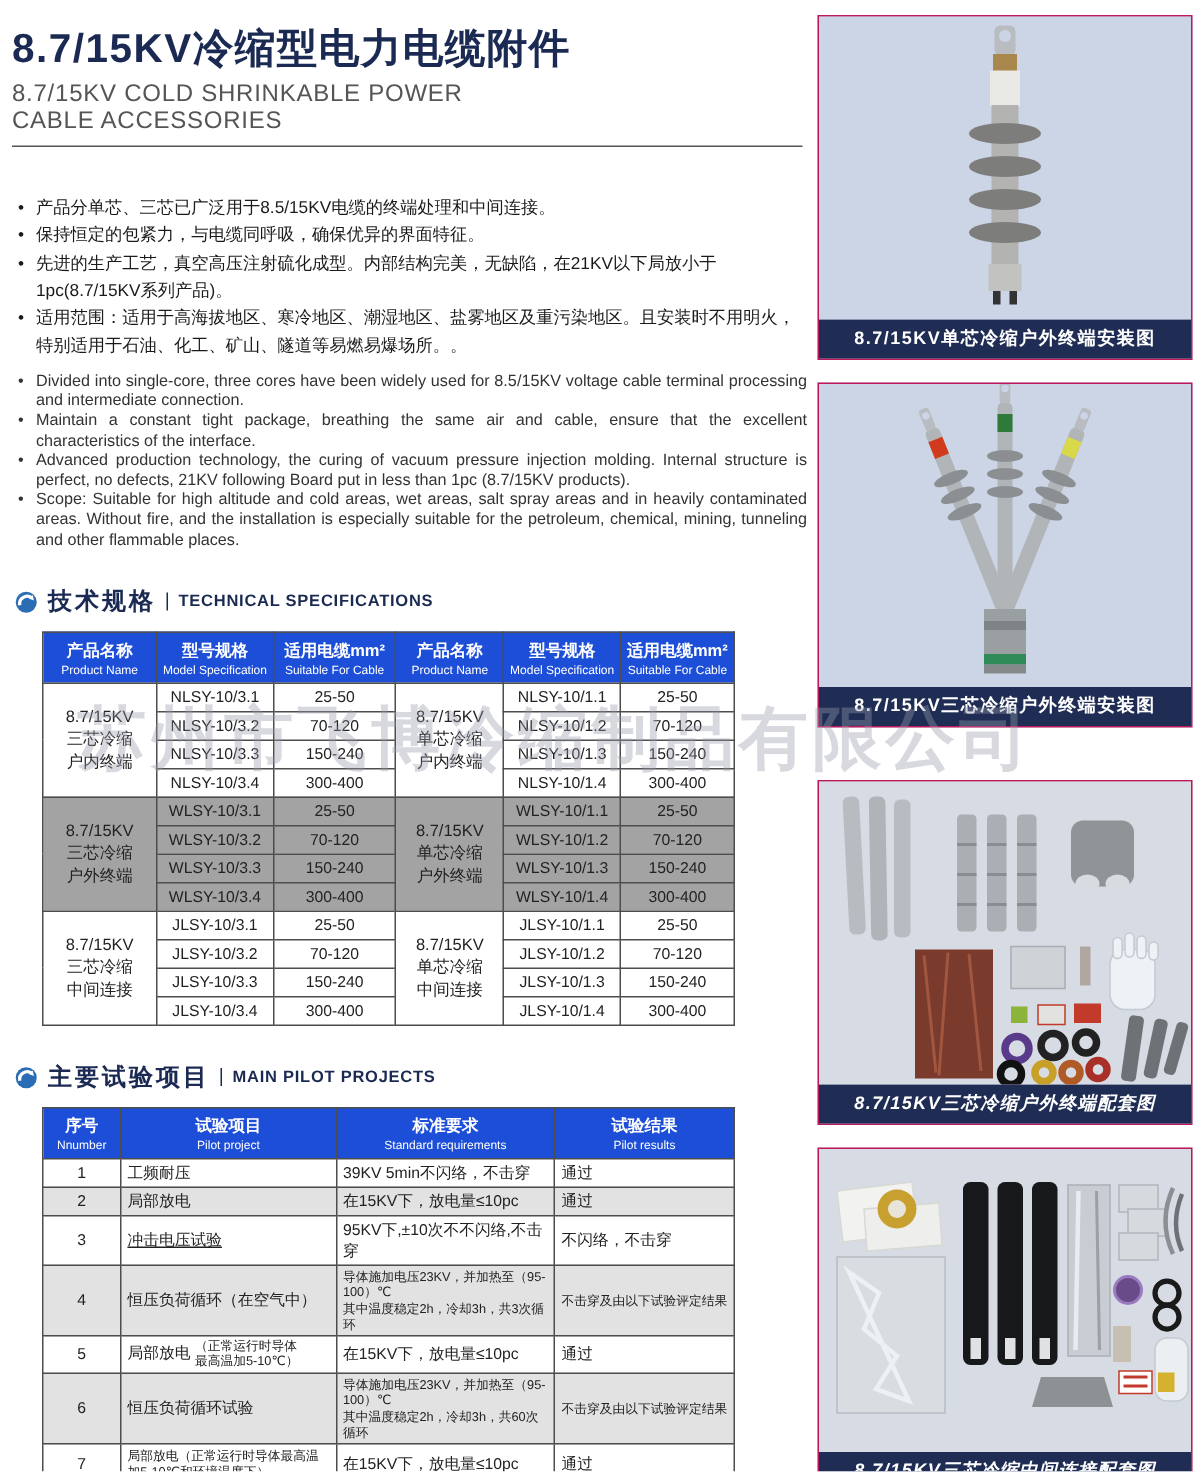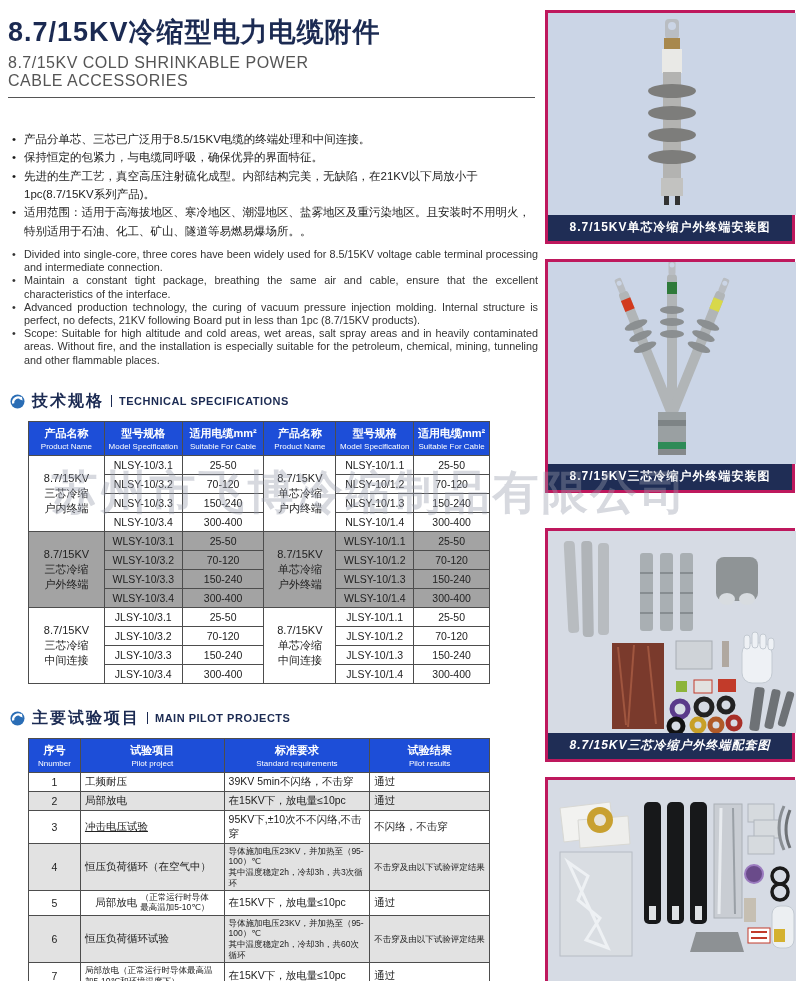--- a/index.html
+++ b/index.html
@@ -45,21 +45,21 @@
   #pilot-table td { font-size:10.5px; padding:2px 4px; height:19px; }
   #pilot-table col.p1 { width:52px; } #pilot-table col.p2 { width:144px; }
   #pilot-table col.p3 { width:146px; } #pilot-table col.p4 { width:120px; }
   #pilot-table td.c-proj, #pilot-table td.c-std, #pilot-table td.c-res { text-align:left; }
   #pilot-table tr.even td { background:#e2e2e2; }
   #pilot-table .sm { font-size:8.5px; line-height:1.25; white-space:pre-line; }
   #pilot-table .note { font-size:8.5px; line-height:1.15; white-space:pre-line; display:inline-block; vertical-align:middle; margin-left:3px; }
 
   
   #gallery { position:absolute; left:545px; top:10px; width:250px; }
-  .card { margin-bottom:15px; background:#cbd5e6; border:3px solid #be185d; }
+  .card { margin-bottom:15px; background:#cbd5e6; border:1px solid #be185d; }
   .card.kit { background:#d6dbe4;font-style:italic; }
   .card svg { display:block; }
   .card figcaption { background:#1f2d55; color:#fff; font-size:12px; font-weight:bold; text-align:center; padding:4px 0 5px; letter-spacing:1px; }
   .card.gap { margin-top:35px; }
 
   
   #watermark { position:absolute; left:0; top:462px; width:740px; text-align:center; font-size:46px; font-weight:bold; color:rgba(150,156,170,0.38); letter-spacing:3px; white-space:nowrap; pointer-events:none; z-index:5; }
 </style>
 </head>
 <body>
@@ -292,21 +292,21 @@
         </tr>
         <tr class="even">
           <td class="c-no">4</td>
           <td class="c-proj" style="white-space: pre-line;">恒压负荷循环（在空气中）</td>
           <td class="c-std sm" style="white-space: pre-line;">导体施加电压23KV，并加热至（95-100）℃
 其中温度稳定2h，冷却3h，共3次循环</td>
           <td class="c-res sm">不击穿及由以下试验评定结果</td>
         </tr>
         <tr>
           <td class="c-no">5</td>
-          <td class="c-proj" style="white-space: pre-line; text-align: center;"><span>局部放电</span><span class="note">（正常运行时导体
+          <td class="c-proj" style="white-space: pre-line;"><span>局部放电</span><span class="note">（正常运行时导体
 最高温加5-10℃）</span></td>
           <td class="c-std" style="white-space: pre-line;">在15KV下，放电量≤10pc</td>
           <td class="c-res">通过</td>
         </tr>
         <tr class="even">
           <td class="c-no">6</td>
           <td class="c-proj" style="white-space: pre-line;">恒压负荷循环试验</td>
           <td class="c-std sm" style="white-space: pre-line;">导体施加电压23KV，并加热至（95-100）℃
 其中温度稳定2h，冷却3h，共60次循环</td>
           <td class="c-res sm">不击穿及由以下试验评定结果</td>

